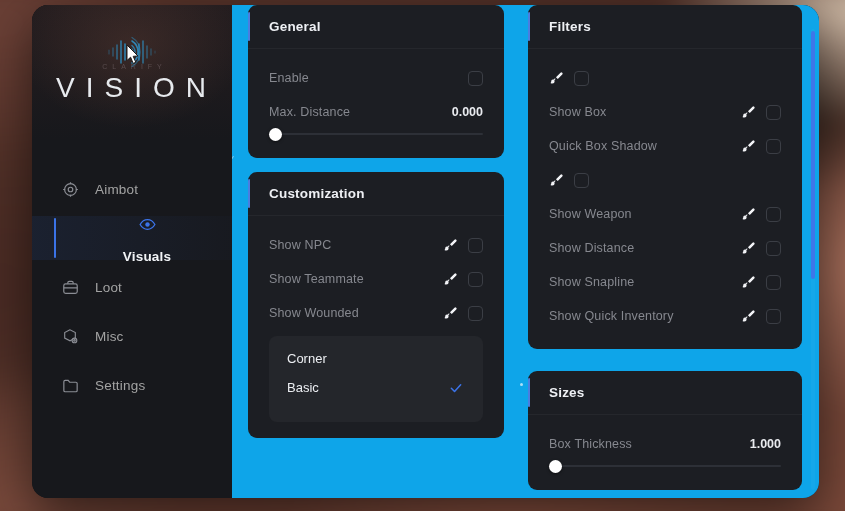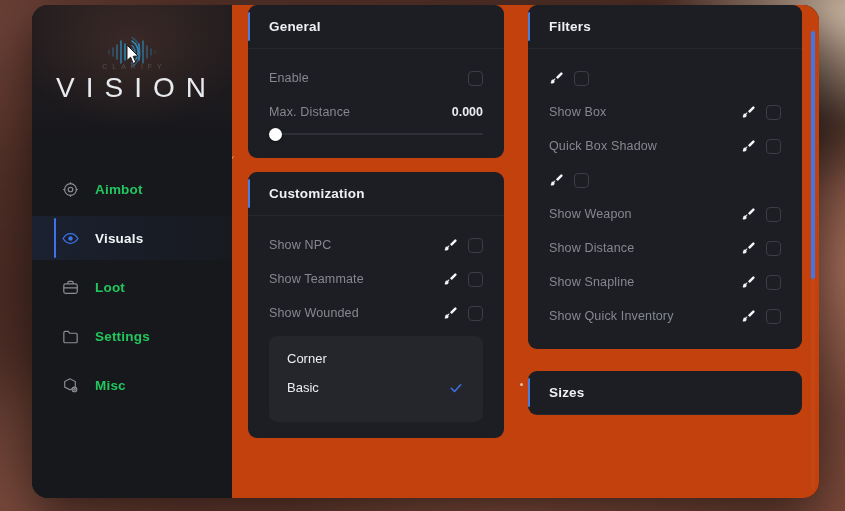--- a/index.html
+++ b/index.html
@@ -71,38 +71,39 @@
     margin-top: 2px; padding-left: 9px;
   }
 
   .nav-item {
     height: 44px; margin: 5px 0;
     display: flex; align-items: center;
     padding-left: 30px; gap: 16px;
     position: relative; cursor: pointer;
   }
   .nav-item .nav-label {
-    font-size: 13.5px; color: #22c55e; letter-spacing: .2px; font-weight: bold;
+    font-size: 13.5px; color: #a3a3a3; letter-spacing: .2px;
   }
   .nav-item .nav-ico { width: 17px; height: 17px; display:block; color:#8b8d94; }
   .nav-item.active {
     background: linear-gradient(90deg, rgba(58,110,220,.10) 0%, rgba(58,110,220,.02) 100%);
+    flex-direction: column;
   }
   .nav-item.active::before {
     content:""; position:absolute; left:22px; top:2px; bottom:2px;
     width:2px; background:#3b73e8; border-radius:2px;
   }
   .nav-item.active .nav-label { color:#f2f4f7; font-weight:600; }
   .nav-item.active .nav-ico { color:#3b73e8; }
   #nav-list { padding-top: 22px; }
 
   
   #content {
     flex: 1; position: relative;
-    background: #c2410c;
+    background: #0ea5e9;
     overflow: hidden;
   }
   .column { position: absolute; top: 0; }
   #col-left  { left: 16px;  width: 256px; }
   #col-right { left: 296px; width: 274px; }
 
   .card {
     background: #1c1e23;
     border-radius: 9px;
     position: relative;
@@ -265,36 +266,36 @@
             <rect x="2.5" y="6.8" width="19" height="13.5" rx="2.6"></rect>
             <path d="M8.2 6.8V5.4a2 2 0 0 1 2-2h3.6a2 2 0 0 1 2 2v1.4"></path>
             <line x1="2.5" y1="12.6" x2="21.5" y2="12.6"></line>
           </svg>
         </span>
         <span class="nav-label">Loot</span>
       </div>
 
       <div class="nav-item">
         <span class="nav-ico">
-          <svg viewBox="0 0 24 24" width="17" height="17" fill="none" stroke="currentColor" stroke-width="1.7">
-            <path d="M2.6 19V6.6a1.8 1.8 0 0 1 1.8-1.8h4.3l2.1 2.6h8.8a1.8 1.8 0 0 1 1.8 1.8V19a1.8 1.8 0 0 1-1.8 1.8H4.4A1.8 1.8 0 0 1 2.6 19Z"></path>
-          </svg>
-        </span>
-        <span class="nav-label">Settings</span>
-      </div>
-
-      <div class="nav-item">
-        <span class="nav-ico">
           <svg viewBox="0 0 24 24" width="17" height="17" fill="none" stroke="currentColor" stroke-width="1.6">
             <path d="M11.3 2.6 3.8 6.4v7.9l7.5 3.8 7.5-3.8V6.4Z"></path>
             <circle cx="17.6" cy="17.6" r="3.3" fill="#17181c"></circle>
             <circle cx="17.6" cy="17.6" r="1.1"></circle>
           </svg>
         </span>
         <span class="nav-label">Misc</span>
+      </div>
+
+      <div class="nav-item">
+        <span class="nav-ico">
+          <svg viewBox="0 0 24 24" width="17" height="17" fill="none" stroke="currentColor" stroke-width="1.7">
+            <path d="M2.6 19V6.6a1.8 1.8 0 0 1 1.8-1.8h4.3l2.1 2.6h8.8a1.8 1.8 0 0 1 1.8 1.8V19a1.8 1.8 0 0 1-1.8 1.8H4.4A1.8 1.8 0 0 1 2.6 19Z"></path>
+          </svg>
+        </span>
+        <span class="nav-label">Settings</span>
       </div>
 
     </div>
   </div>
 
   <div id="content">
 
     <span class="spark" style="left:476px;top:10px;width:3px;height:3px;border-radius:50%;opacity:.6;"></span>
     <span class="spark" style="left:430px;top:24px;width:2px;height:2px;border-radius:50%;opacity:.45;"></span>
     <span class="spark" style="left:510px;top:4px;width:1px;height:26px;transform:rotate(22deg);opacity:.55;"></span>
@@ -470,20 +471,30 @@
             <span class="checkbox"></span>
           </div>
 
         </div>
       </section>
 
       <section class="card" style="margin-top:22px;">
         <div class="card-head">
           <h2>Sizes</h2>
         </div>
+        <div class="card-body">
+          <div class="row">
+            <span class="row-label">Box Thickness</span>
+            <span class="row-value">1.000</span>
+          </div>
+          <div class="slider">
+            <span class="track"></span>
+            <span class="knob"></span>
+          </div>
+        </div>
       </section>
     </div>
 
     <div id="scrollbar-track">
       <div id="scrollbar-thumb"></div>
     </div>
 
   </div>
 </div>
 

